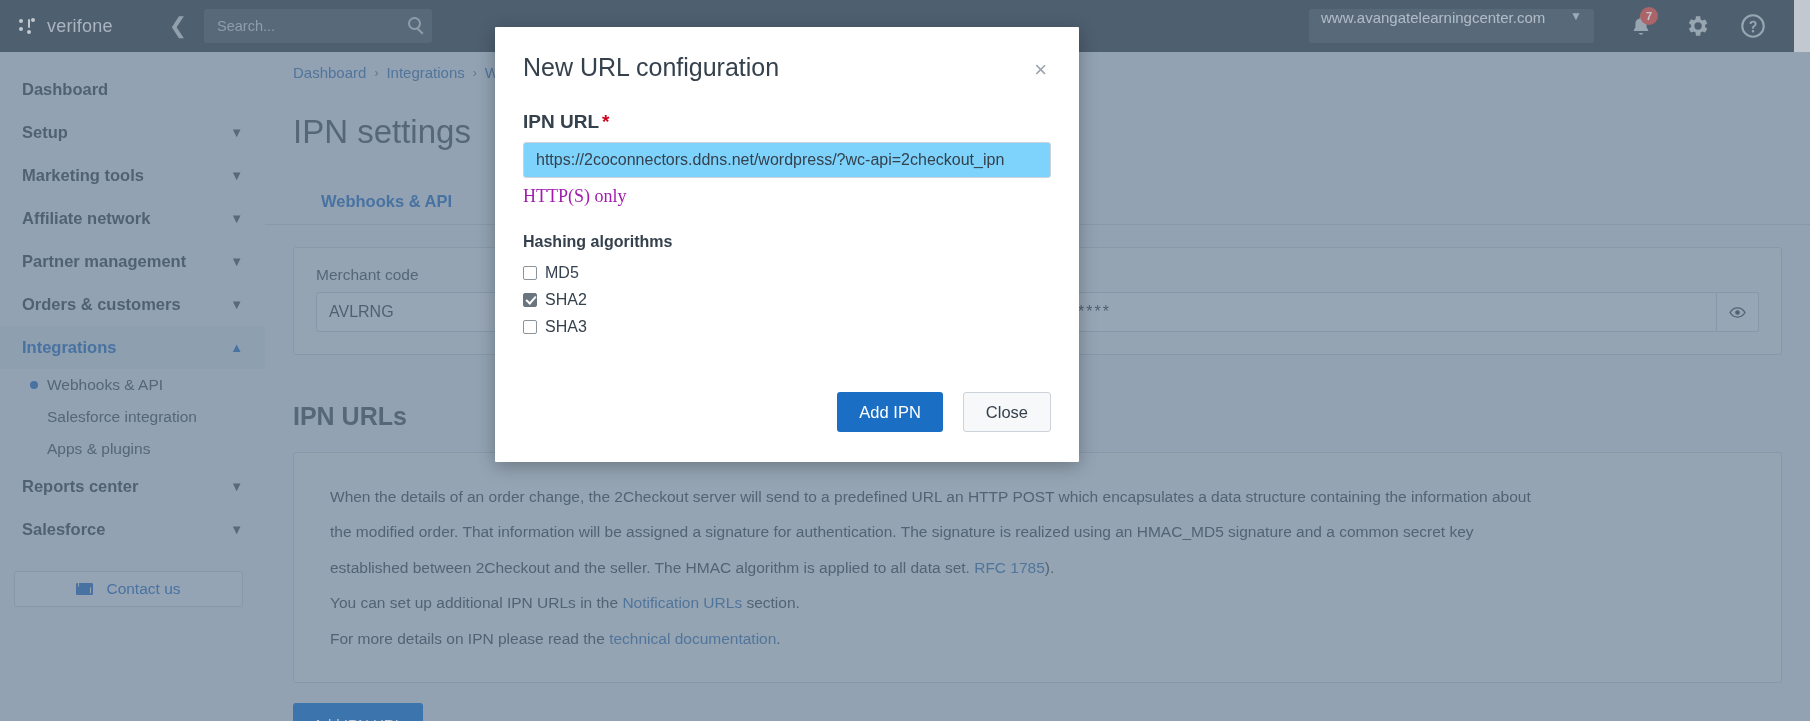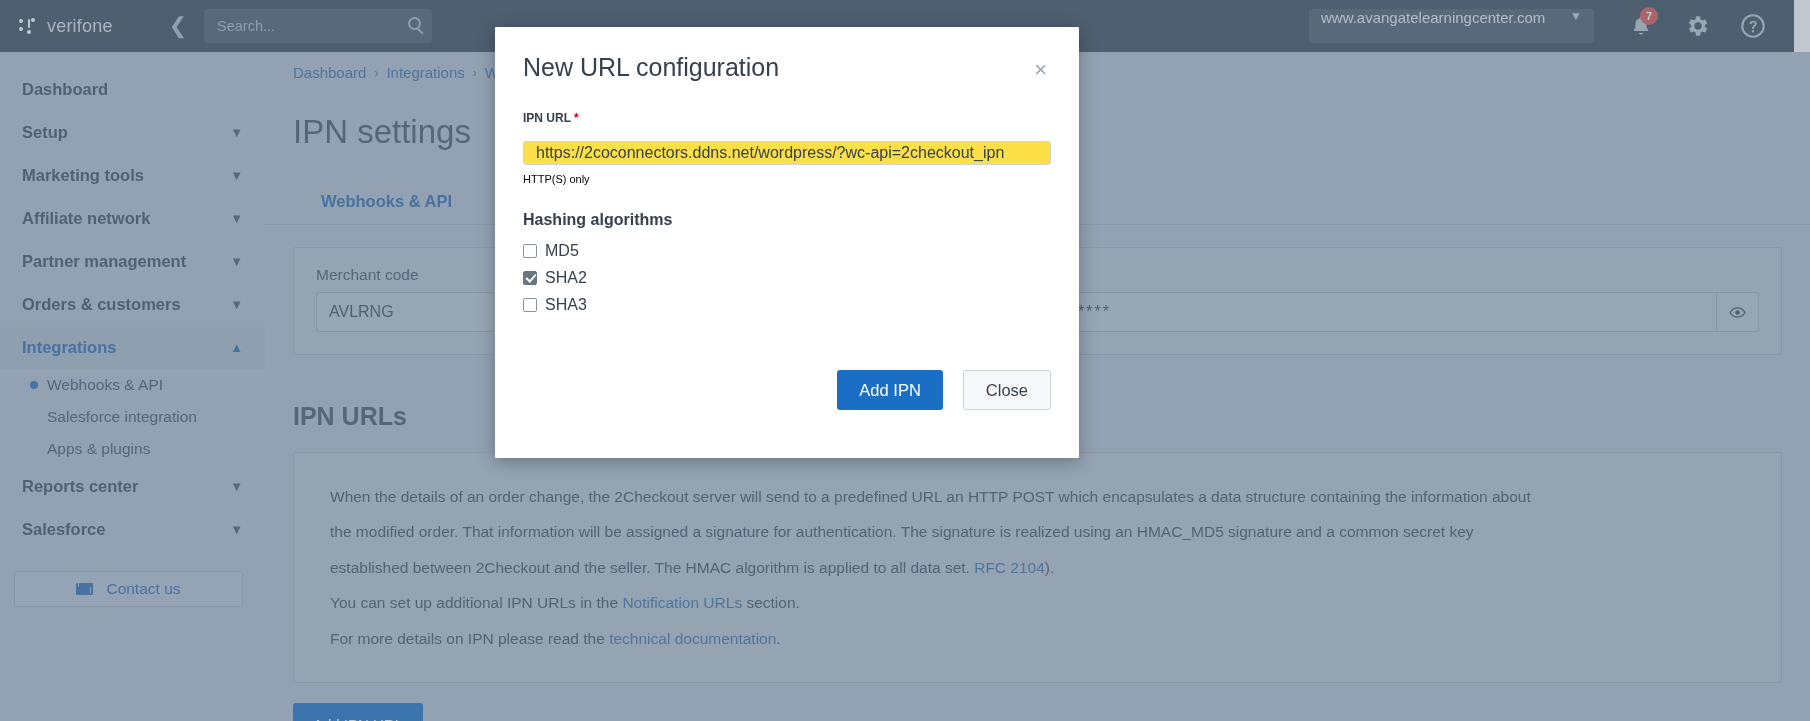--- a/index.html
+++ b/index.html
@@ -238,30 +238,30 @@
   }
   .modal-title {
     font-size: 25px; color: #35414d; font-weight: normal;
   }
   .modal-close {
     font-size: 22px; color: #9aa4ae; cursor: pointer;
     line-height: 1; padding: 4px; margin-top: 2px;
   }
   .modal-body { padding: 26px 28px 0 28px; }
   .m-label {
-    font-size: 12px; font-weight: bold; color: #35414d; margin-bottom: 16px;
+    font-size: 19px; font-weight: bold; color: #35414d; margin-bottom: 9px;
   }
   .m-label .req { color: #d0021b; margin-left: 3px; }
   .m-input {
-    height: 24px; border: 1px solid #ccd3da; border-radius: 3px;
-    background: #fde047;
+    height: 36px; border: 1px solid #ccd3da; border-radius: 3px;
+    background: #7dd3fc;
     display: flex; align-items: center; padding: 0 12px;
     font-size: 16px; color: #35414d;
   }
-  .m-help { font-size: 11px; color: #000000; margin-top: 8px; }
+  .m-help { font-size: 18px; color: #a21caf; margin-top: 8px; font-family: Liberation Serif, serif; }
   .m-subtitle {
     font-size: 16px; font-weight: bold; color: #35414d;
     margin-top: 26px; margin-bottom: 8px;
   }
   .cb-row {
     display: flex; align-items: center; gap: 8px;
     height: 27px; cursor: pointer;
     font-size: 16px; color: #35414d;
   }
   .cb {
@@ -425,21 +425,21 @@
       </div>
     </div>
   </div>
 
   <h2 class="section-title">IPN URLs</h2>
 
   <div class="info-box">
     <p>When the details of an order change, the 2Checkout server will send to a predefined URL an HTTP POST which encapsulates a data structure containing the information about</p>
     <p>the modified order. That information will be assigned a signature for authentication. The signature is realized using an HMAC_MD5 signature and a common secret key</p>
     <p>
-      <span>established between 2Checkout and the seller. The HMAC algorithm is applied to all data set. </span><a>RFC 2104</a><span>).</span>
+      <span>established between 2Checkout and the seller. The HMAC algorithm is applied to all data set. </span><a>RFC 1785</a><span>).</span>
     </p>
     <p>
       <span>You can set up additional IPN URLs in the </span><a>Notification URLs</a><span> section.</span>
     </p>
     <p>
       <span>For more details on IPN please read the </span><a>technical documentation</a><span>.</span>
     </p>
   </div>
 
   <div class="primary-btn">Add IPN URL</div>

